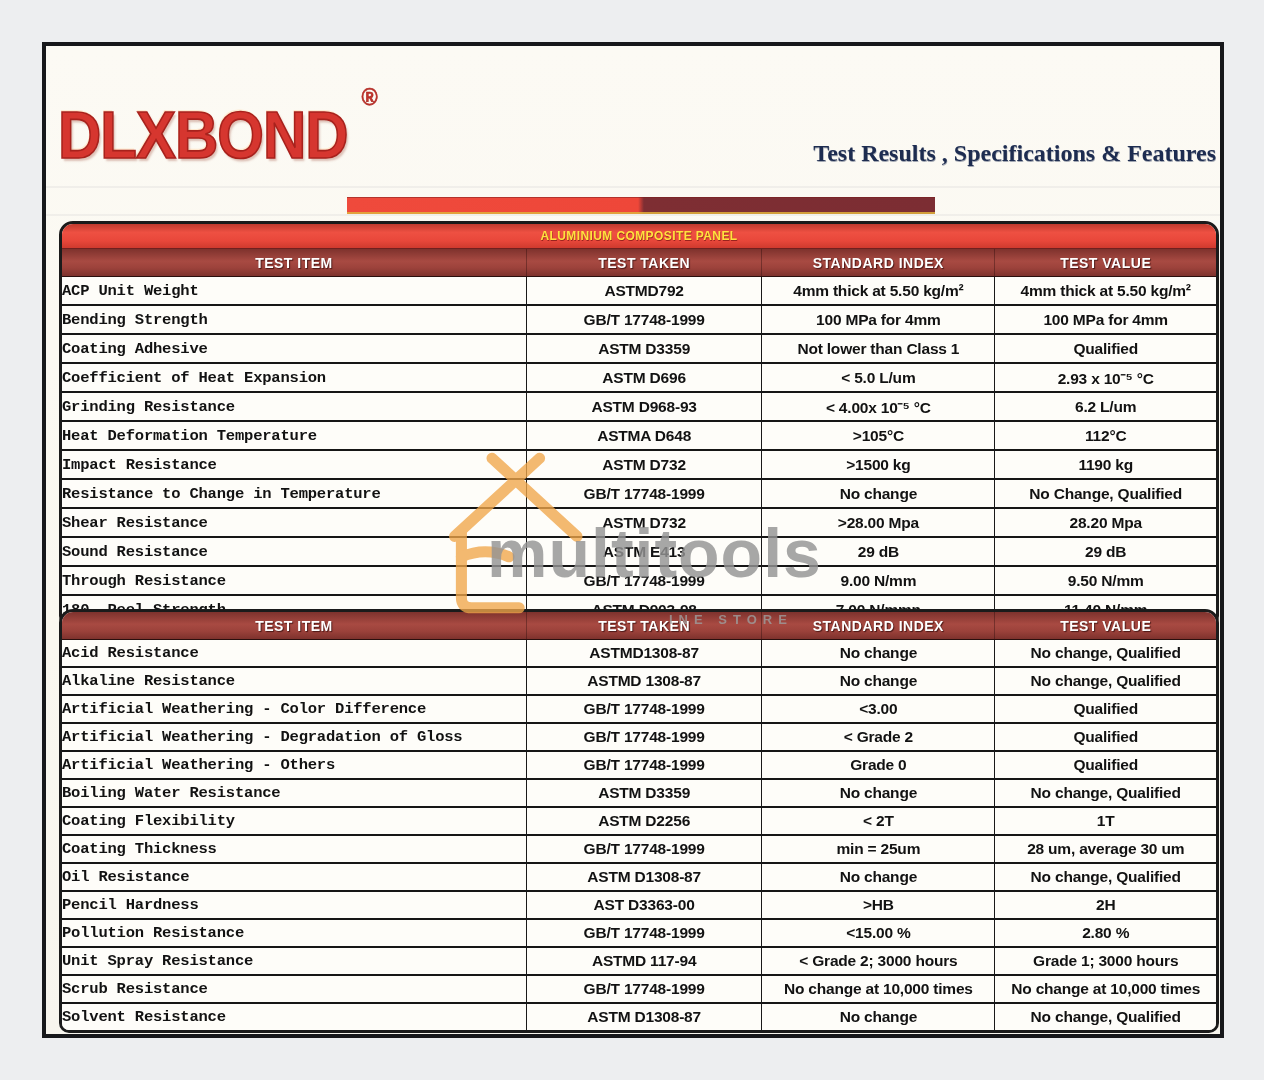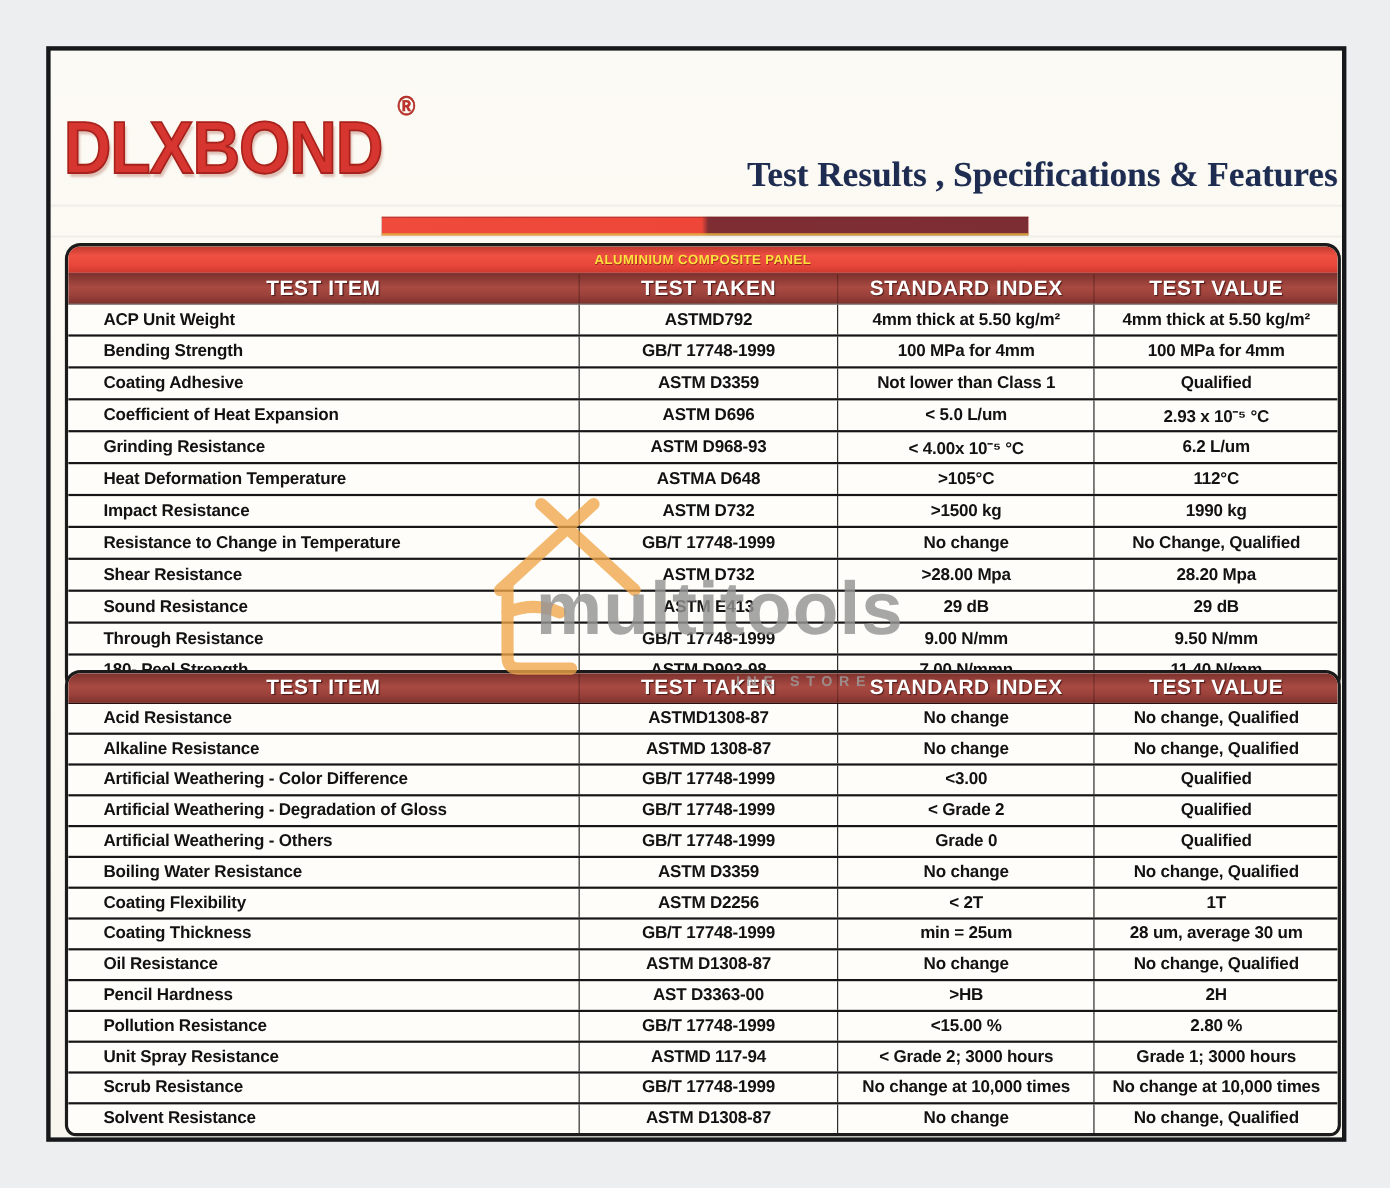--- a/index.html
+++ b/index.html
@@ -35,21 +35,21 @@
     position:absolute;top:-12px;right:-30px;
     font-size:22px;font-weight:bold;letter-spacing:0;
     -webkit-text-stroke:0.5px #a8221d;color:#c2342c;
     text-shadow:none;
   }
 
   
   .doc-title{
     position:absolute;right:4px;top:94px;
     font-family:"Liberation Serif",serif;
-    font-weight:bold;font-size:32px;
+    font-weight:bold;font-size:24px;
     color:#1d2c50;white-space:nowrap;
     text-shadow:0.5px 0.5px 0 rgba(29,44,80,0.4);
     text-align:center;
   }
 
   
   .accent-bar{
     position:absolute;left:301px;top:151px;width:588px;height:14px;
     background:linear-gradient(90deg,#ef4a3c 0%,#ee4739 49.5%,#7e2e33 50.5%,#7c2d33 100%);
     border-bottom:2px solid rgba(226,178,60,0.85);
@@ -76,42 +76,42 @@
     border-bottom:1px solid #70201f;
   }
   .cols-header{
     display:grid;grid-template-columns:40.2% 20.4% 20.2% 19.2%;
     height:27px;
     background:linear-gradient(180deg,#7e322d 0%,#a84a42 45%,#9c423b 70%,#7e322d 100%);
     border-bottom:1px solid #2a0f0e;
   }
   .cols-header .hcell{
     display:flex;align-items:center;justify-content:center;
-    color:#fff;font-weight:bold;font-size:19px;letter-spacing:0.5px;
+    color:#fff;font-weight:bold;font-size:14px;letter-spacing:0.5px;
     text-shadow:1px 1px 1px rgba(40,5,5,0.7);
     border-left:1px solid rgba(30,5,5,0.35);
   }
   .cols-header .hcell:first-child{border-left:none;}
 
   .trow{
     display:grid;grid-template-columns:40.2% 20.4% 20.2% 19.2%;
     border-top:2.5px solid #161616;
     background:#fefdf9;
   }
   .trow:first-child{border-top:none;}
   .t1 .trow{height:27px;}
   .t2 .trow{height:26px;}
   .tcell{
     display:flex;align-items:center;justify-content:center;
     font-weight:bold;font-size:15.5px;color:#121212;
     border-left:1.5px solid #191919;
     white-space:nowrap;overflow:hidden;
     letter-spacing:-0.2px;
   }
-  .tcell.titem{justify-content:flex-start;padding-left:32px;border-left:none;}
+  .tcell.titem{justify-content:flex-start;padding-left:0;border-left:none;font-family:Liberation Mono, monospace;}
 
   
   .watermark{
     position:absolute;left:395px;top:400px;width:390px;height:200px;
     pointer-events:none;
   }
   .wm-icon{position:absolute;left:0;top:2px;opacity:0.78;}
   .wm-text{
     position:absolute;left:46px;top:68px;
     font-size:68px;font-weight:bold;letter-spacing:1px;
@@ -187,21 +187,21 @@
           <div class="trow">
             <div class="tcell titem">Heat Deformation Temperature</div>
             <div class="tcell">ASTMA D648</div>
             <div class="tcell">&gt;105°C</div>
             <div class="tcell">112°C</div>
           </div>
           <div class="trow">
             <div class="tcell titem">Impact Resistance</div>
             <div class="tcell">ASTM D732</div>
             <div class="tcell">&gt;1500 kg</div>
-            <div class="tcell">1990 kg</div>
+            <div class="tcell">1190 kg</div>
           </div>
           <div class="trow">
             <div class="tcell titem">Resistance to Change in Temperature</div>
             <div class="tcell">GB/T 17748-1999</div>
             <div class="tcell">No change</div>
             <div class="tcell">No Change, Qualified</div>
           </div>
           <div class="trow">
             <div class="tcell titem">Shear Resistance</div>
             <div class="tcell">ASTM D732</div>

